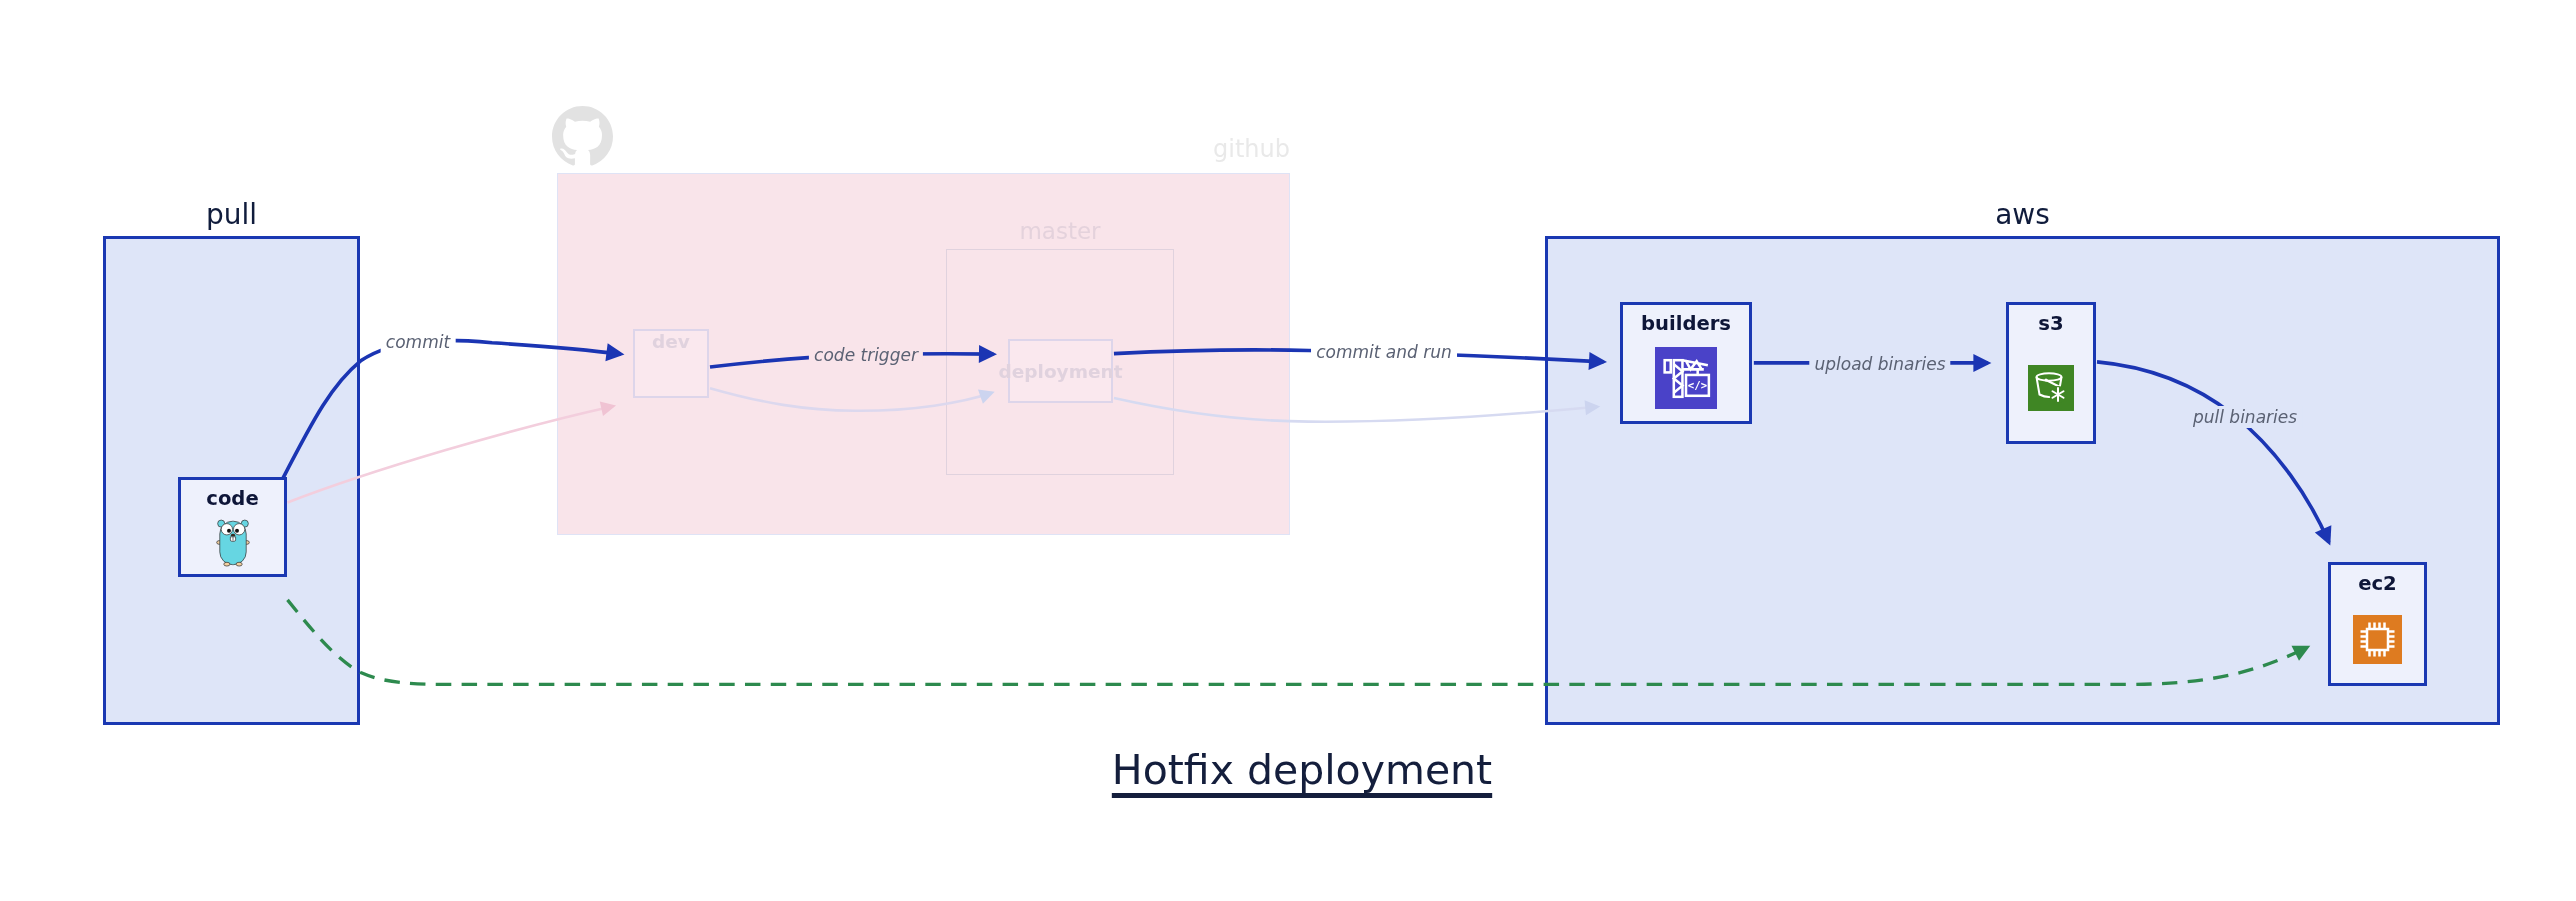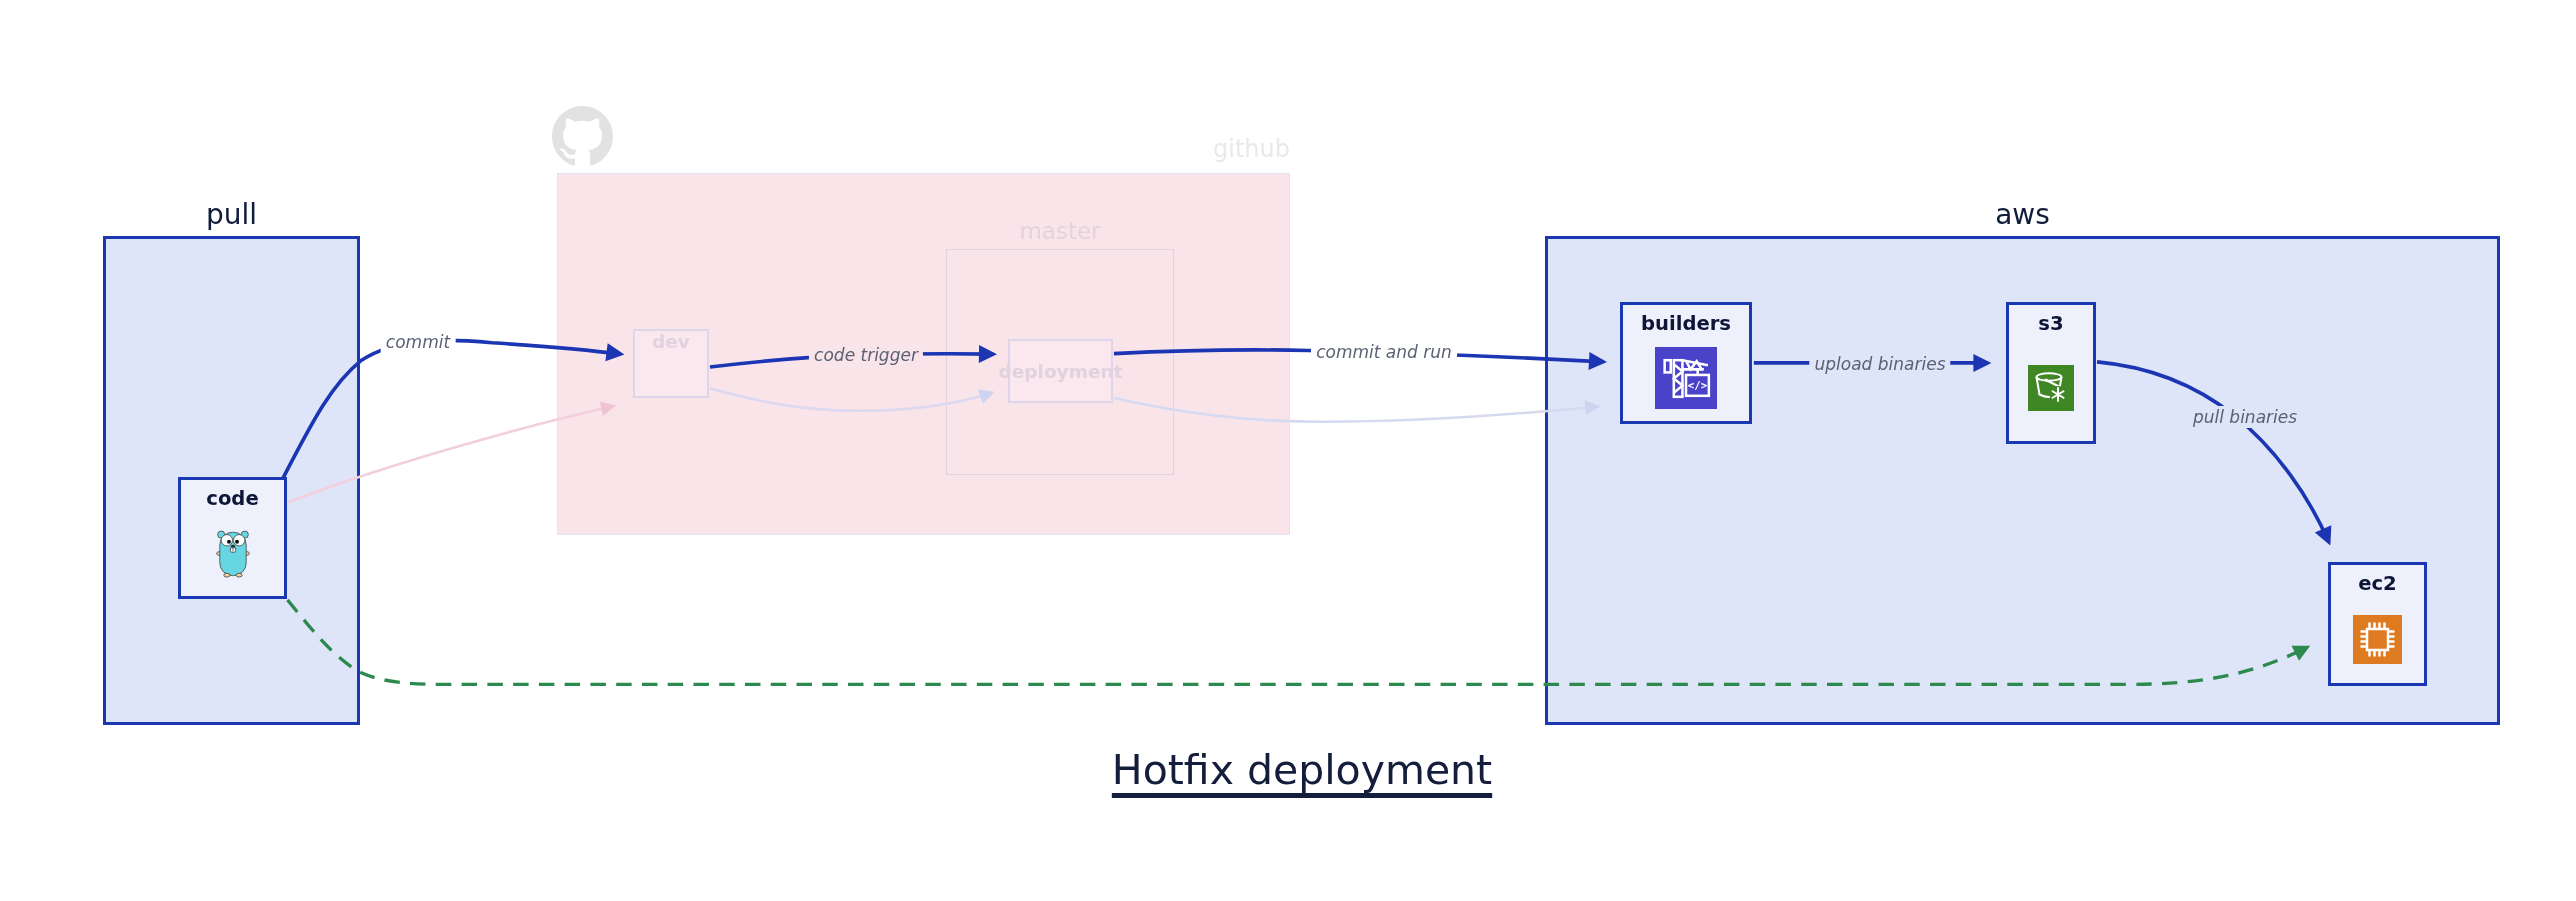--- a/index.html
+++ b/index.html
@@ -14,21 +14,21 @@
   .c-master{left:946px;top:249px;width:228px;height:226px;background:transparent;border:1.5px solid #e0d2de;}
 
   .clabel{position:absolute;font-size:28px;font-weight:500;color:#101c3c;text-align:center;white-space:nowrap;}
   .lbl-local{left:103px;top:198px;width:257px;}
   .lbl-aws{left:1545px;top:198px;width:955px;}
   .lbl-github{left:1084px;top:135px;width:206px;text-align:right;font-size:24px;color:#e9e9e9;}
   .lbl-master{left:946px;top:218px;width:228px;font-size:23px;color:#e4d2dc;}
 
   
   .node{position:absolute;box-sizing:border-box;display:flex;flex-direction:column;align-items:center;}
-  .n-code{left:178px;top:477px;width:109px;height:122px;background:#eef1fc;border:3.6px solid #1a38b2;}
+  .n-code{left:178px;top:477px;width:109px;height:100px;background:#eef1fc;border:3.6px solid #1a38b2;}
   .n-builders{left:1620px;top:302px;width:132px;height:122px;background:#eef1fc;border:3.6px solid #1a38b2;}
   .n-s3{left:2006px;top:302px;width:90px;height:142px;background:#eef1fc;border:3.6px solid #1a38b2;}
   .n-ec2{left:2328px;top:562px;width:99px;height:124px;background:#eef1fc;border:3.6px solid #1a38b2;}
   .n-dev{left:633px;top:329px;width:76px;height:69px;background:#fae8ee;border:2.1px solid #ddd5ea;justify-content:flex-start;}
   .n-workflows{left:1008px;top:339px;width:105px;height:64px;background:#fae8ee;border:2.1px solid #ddd5ea;justify-content:center;}
 
   .nlabel{font-size:19.6px;font-weight:700;color:#0e1638;margin-top:7.2px;white-space:nowrap;}
   .nlabel-faded{font-size:18.5px;font-weight:700;color:#e0d2de;margin:0;}
   .icon-wrap{flex:1;display:flex;align-items:center;justify-content:center;}
 

